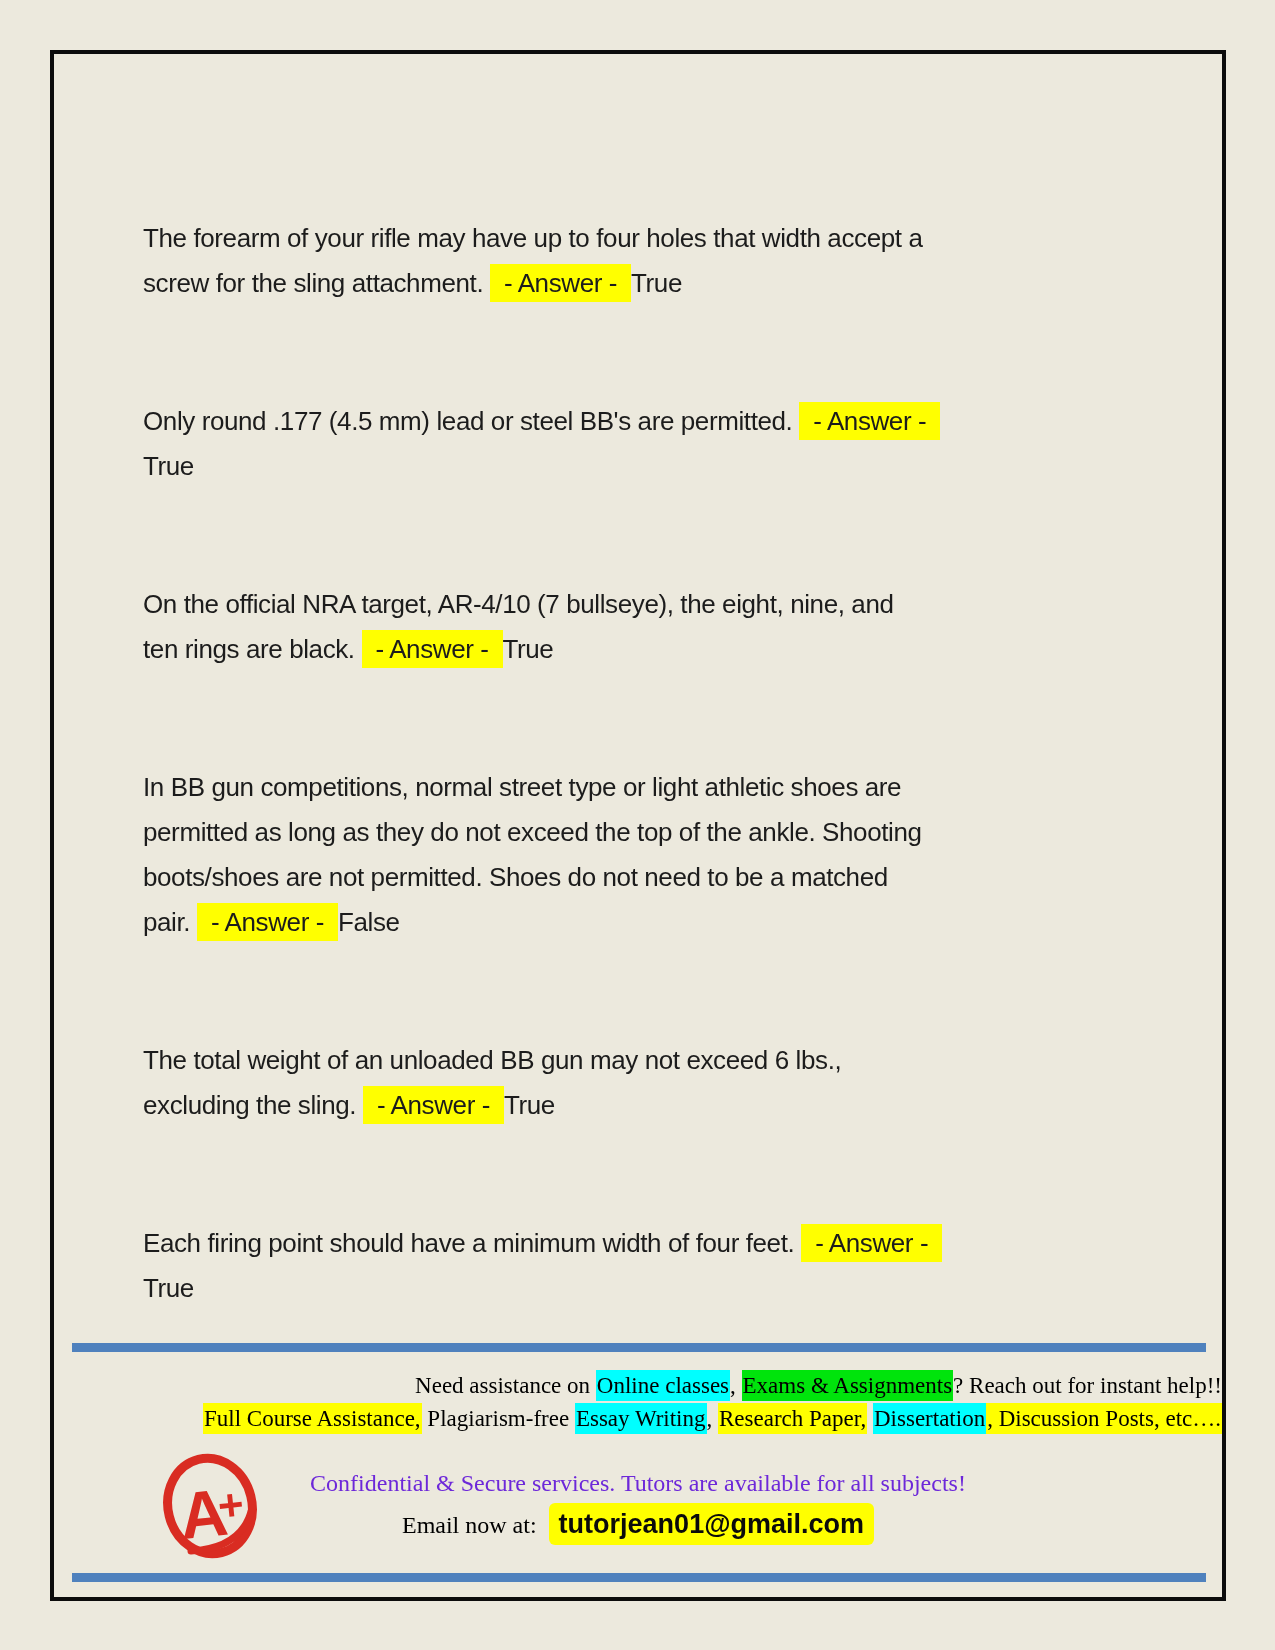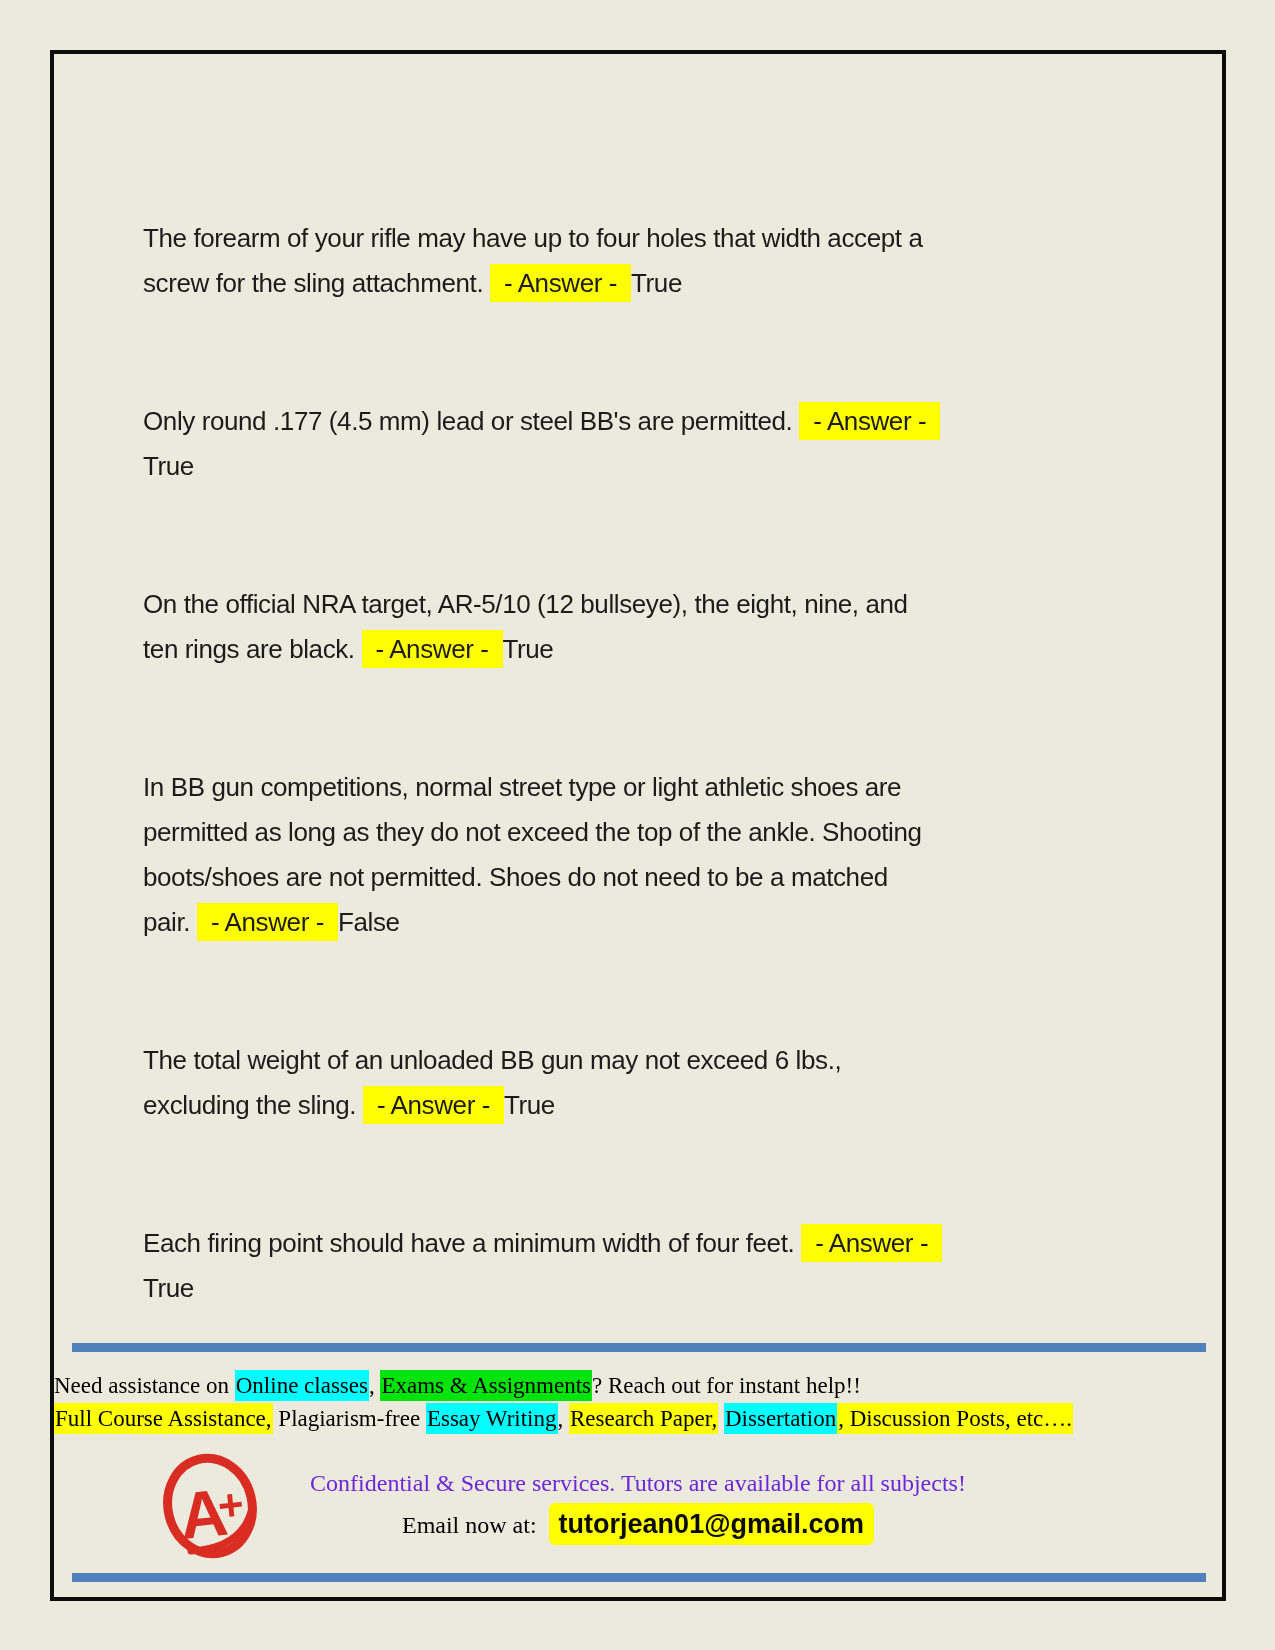--- a/index.html
+++ b/index.html
@@ -18,21 +18,21 @@
     font-size:26px;line-height:45px;letter-spacing:-0.4px;
   }
   .question + .question{margin-top:93px;}
   .q-line{height:45px;white-space:nowrap;}
   .questions .hl{padding:4px 14px;}
   .rule{position:absolute;left:72px;width:1134px;height:9px;}
   .rule-top{top:1343px;}
   .rule-bottom{top:1573px;}
   .banner{
     position:absolute;left:54px;width:1168px;height:33px;line-height:33px;
-    text-align:left;font-family:"Liberation Serif",serif;font-size:23px;color:#000;
+    text-align:right;font-family:"Liberation Serif",serif;font-size:23px;color:#000;
     white-space:nowrap;
   }
   .banner-1{top:1369px;}
   .banner-2{top:1402px;}
   .banner .hl{padding:3px 1px;}
   .logo{position:absolute;left:155px;top:1450px;}
   .confidential{
     position:absolute;left:54px;top:1466px;width:1168px;height:34px;line-height:34px;
     text-align:center;font-family:"Liberation Serif",serif;font-size:24px;color:#6d28d9;
   }
@@ -54,21 +54,21 @@
   <div class="questions" style="color: rgb(28, 28, 28);">
       <div class="question">
         <div class="q-line"><span>The forearm of your rifle may have up to four holes that width accept a</span></div>
         <div class="q-line"><span>screw for the sling attachment. </span><span class="hl" style="background-color: rgb(255, 255, 0);">- Answer -</span><span>True</span></div>
       </div>
       <div class="question">
         <div class="q-line"><span>Only round .177 (4.5 mm) lead or steel BB's are permitted. </span><span class="hl" style="background-color: rgb(255, 255, 0);">- Answer -</span></div>
         <div class="q-line"><span>True</span></div>
       </div>
       <div class="question">
-        <div class="q-line"><span>On the official NRA target, AR-5/10 (12 bullseye), the eight, nine, and</span></div>
+        <div class="q-line"><span>On the official NRA target, AR-4/10 (7 bullseye), the eight, nine, and</span></div>
         <div class="q-line"><span>ten rings are black. </span><span class="hl" style="background-color: rgb(255, 255, 0);">- Answer -</span><span>True</span></div>
       </div>
       <div class="question">
         <div class="q-line"><span>In BB gun competitions, normal street type or light athletic shoes are</span></div>
         <div class="q-line"><span>permitted as long as they do not exceed the top of the ankle. Shooting</span></div>
         <div class="q-line"><span>boots/shoes are not permitted. Shoes do not need to be a matched</span></div>
         <div class="q-line"><span>pair. </span><span class="hl" style="background-color: rgb(255, 255, 0);">- Answer -</span><span>False</span></div>
       </div>
       <div class="question">
         <div class="q-line"><span>The total weight of an unloaded BB gun may not exceed 6 lbs.,</span></div>

